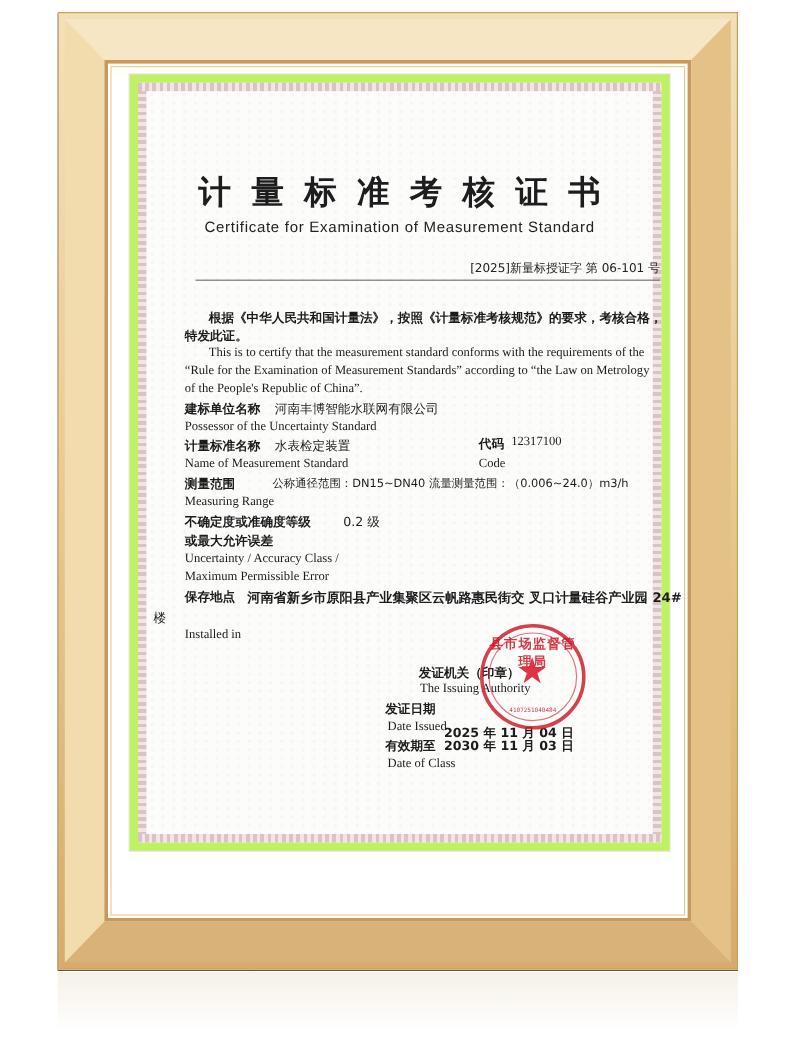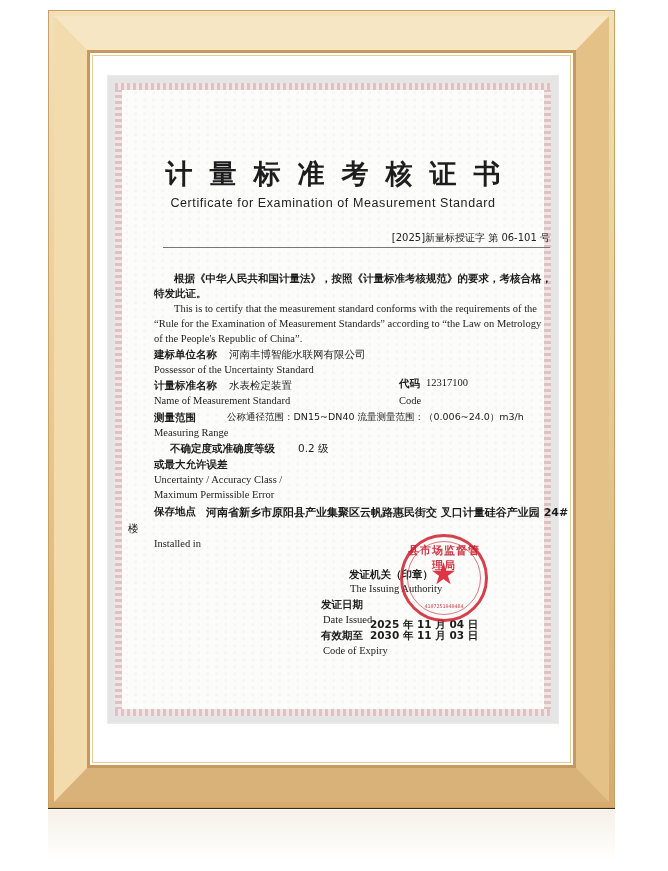--- a/index.html
+++ b/index.html
@@ -15,22 +15,22 @@
     border-bottom:34px solid #d9b27a;
     border-left:33px solid #f2dcae;
     border-right:33px solid #e3c187;
   }
   .frame-lip {
     position:absolute; left:39px; top:40px; width:489px; height:718px;
     border:3px solid #c69a5e; box-sizing:border-box; background:#ffffff;
   }
   .frame-line1 { position:absolute; left:2px; top:2px; right:2px; bottom:2px; border:1px solid #e9cb94; pointer-events:none; }
   .paper {
-    position:absolute; left:108px; top:76px; width:450px; height:647px;
-    background:#e5e5e5;
+    position:absolute; left:108px; top:62px; width:450px; height:647px;
+    background:#bef264;
     box-shadow: 0 0 0 1px #ece9e6;
   }
   .paper-border {
     position:absolute; left:0; top:0; right:0; bottom:0;
     border:7px solid transparent;
     background:
       repeating-linear-gradient(90deg, #dcc2c4 0 3px, #f2e5e5 3px 6px) top/100% 7px no-repeat,
       repeating-linear-gradient(90deg, #dcc2c4 0 3px, #f2e5e5 3px 6px) bottom/100% 7px no-repeat,
       repeating-linear-gradient(180deg, #dcc2c4 0 3px, #f2e5e5 3px 6px) left/7px 100% no-repeat,
       repeating-linear-gradient(180deg, #dcc2c4 0 3px, #f2e5e5 3px 6px) right/7px 100% no-repeat;
@@ -105,39 +105,39 @@
   <div class="row cn" style="left:121px; top:303px;">水表检定装置</div>
   <div class="row cnb" style="left:291px; top:301px;">代码</div>
   <div class="row" style="left:318px; top:301px;">12317100</div>
   <div class="row" style="left:46px; top:319px;">Name of Measurement Standard</div>
   <div class="row" style="left:291px; top:319px;">Code</div>
 
   <div class="row cnb" style="left:46px; top:335px;">测量范围</div>
   <div class="row cn" style="left:119px; top:335px; font-size:9.5px;">公称通径范围：DN15~DN40 流量测量范围：（0.006~24.0）m3/h</div>
   <div class="row" style="left:46px; top:351px;text-align:center;">Measuring Range</div>
 
-  <div class="row cnb" style="left:46px; top:366px;margin-left:16px;">不确定度或准确度等级</div>
-  <div class="row cn" style="left:178px; top:366px;margin-left:12px;">0.2 级</div>
+  <div class="row cnb" style="left:46px; top:366px;">不确定度或准确度等级</div>
+  <div class="row cn" style="left:178px; top:366px;">0.2 级</div>
   <div class="row cnb" style="left:46px; top:382px;">或最大允许误差</div>
   <div class="row" style="left:46px; top:398px;">Uncertainty / Accuracy Class /</div>
   <div class="row" style="left:46px; top:413px;">Maximum Permissible Error</div>
 
   <div class="row cnb" style="left:46px; top:429px;">保存地点</div>
   <div class="row cnb" style="left:98px; top:429px; font-size:11px;">河南省新乡市原阳县产业集聚区云帆路惠民街交 叉口计量硅谷产业园 24#</div>
   <div class="row cn" style="left:20px; top:446px;">楼</div>
   <div class="row" style="left:46px; top:462px;">Installed in</div>
 
   <div class="row cnb" style="left:241px; top:492px;">发证机关（印章）</div>
   <div class="row" style="left:242px; top:507px;">The Issuing Authority</div>
   <div class="row cnb" style="left:213px; top:522px;">发证日期</div>
   <div class="row cnb" style="left:262px; top:522px;margin-top:20px;">2025 年 11 月 04 日</div>
   <div class="row" style="left:215px; top:538px;">Date Issued</div>
   <div class="row cnb" style="left:213px; top:553px;">有效期至</div>
   <div class="row cnb" style="left:262px; top:553px;text-align:right;">2030 年 11 月 03 日</div>
-  <div class="row" style="left:215px; top:569px;">Code of Expiry</div>
+  <div class="row" style="left:215px; top:569px;">Date of Class</div>
 
   <div class="seal">
     <div class="seal-inner"></div>
     <div class="seal-text">县市场监督管理局</div>
     <div class="seal-star">★</div>
     <div class="seal-code">4107251040484</div>
   </div>
 </div>
 
 </body></html>

